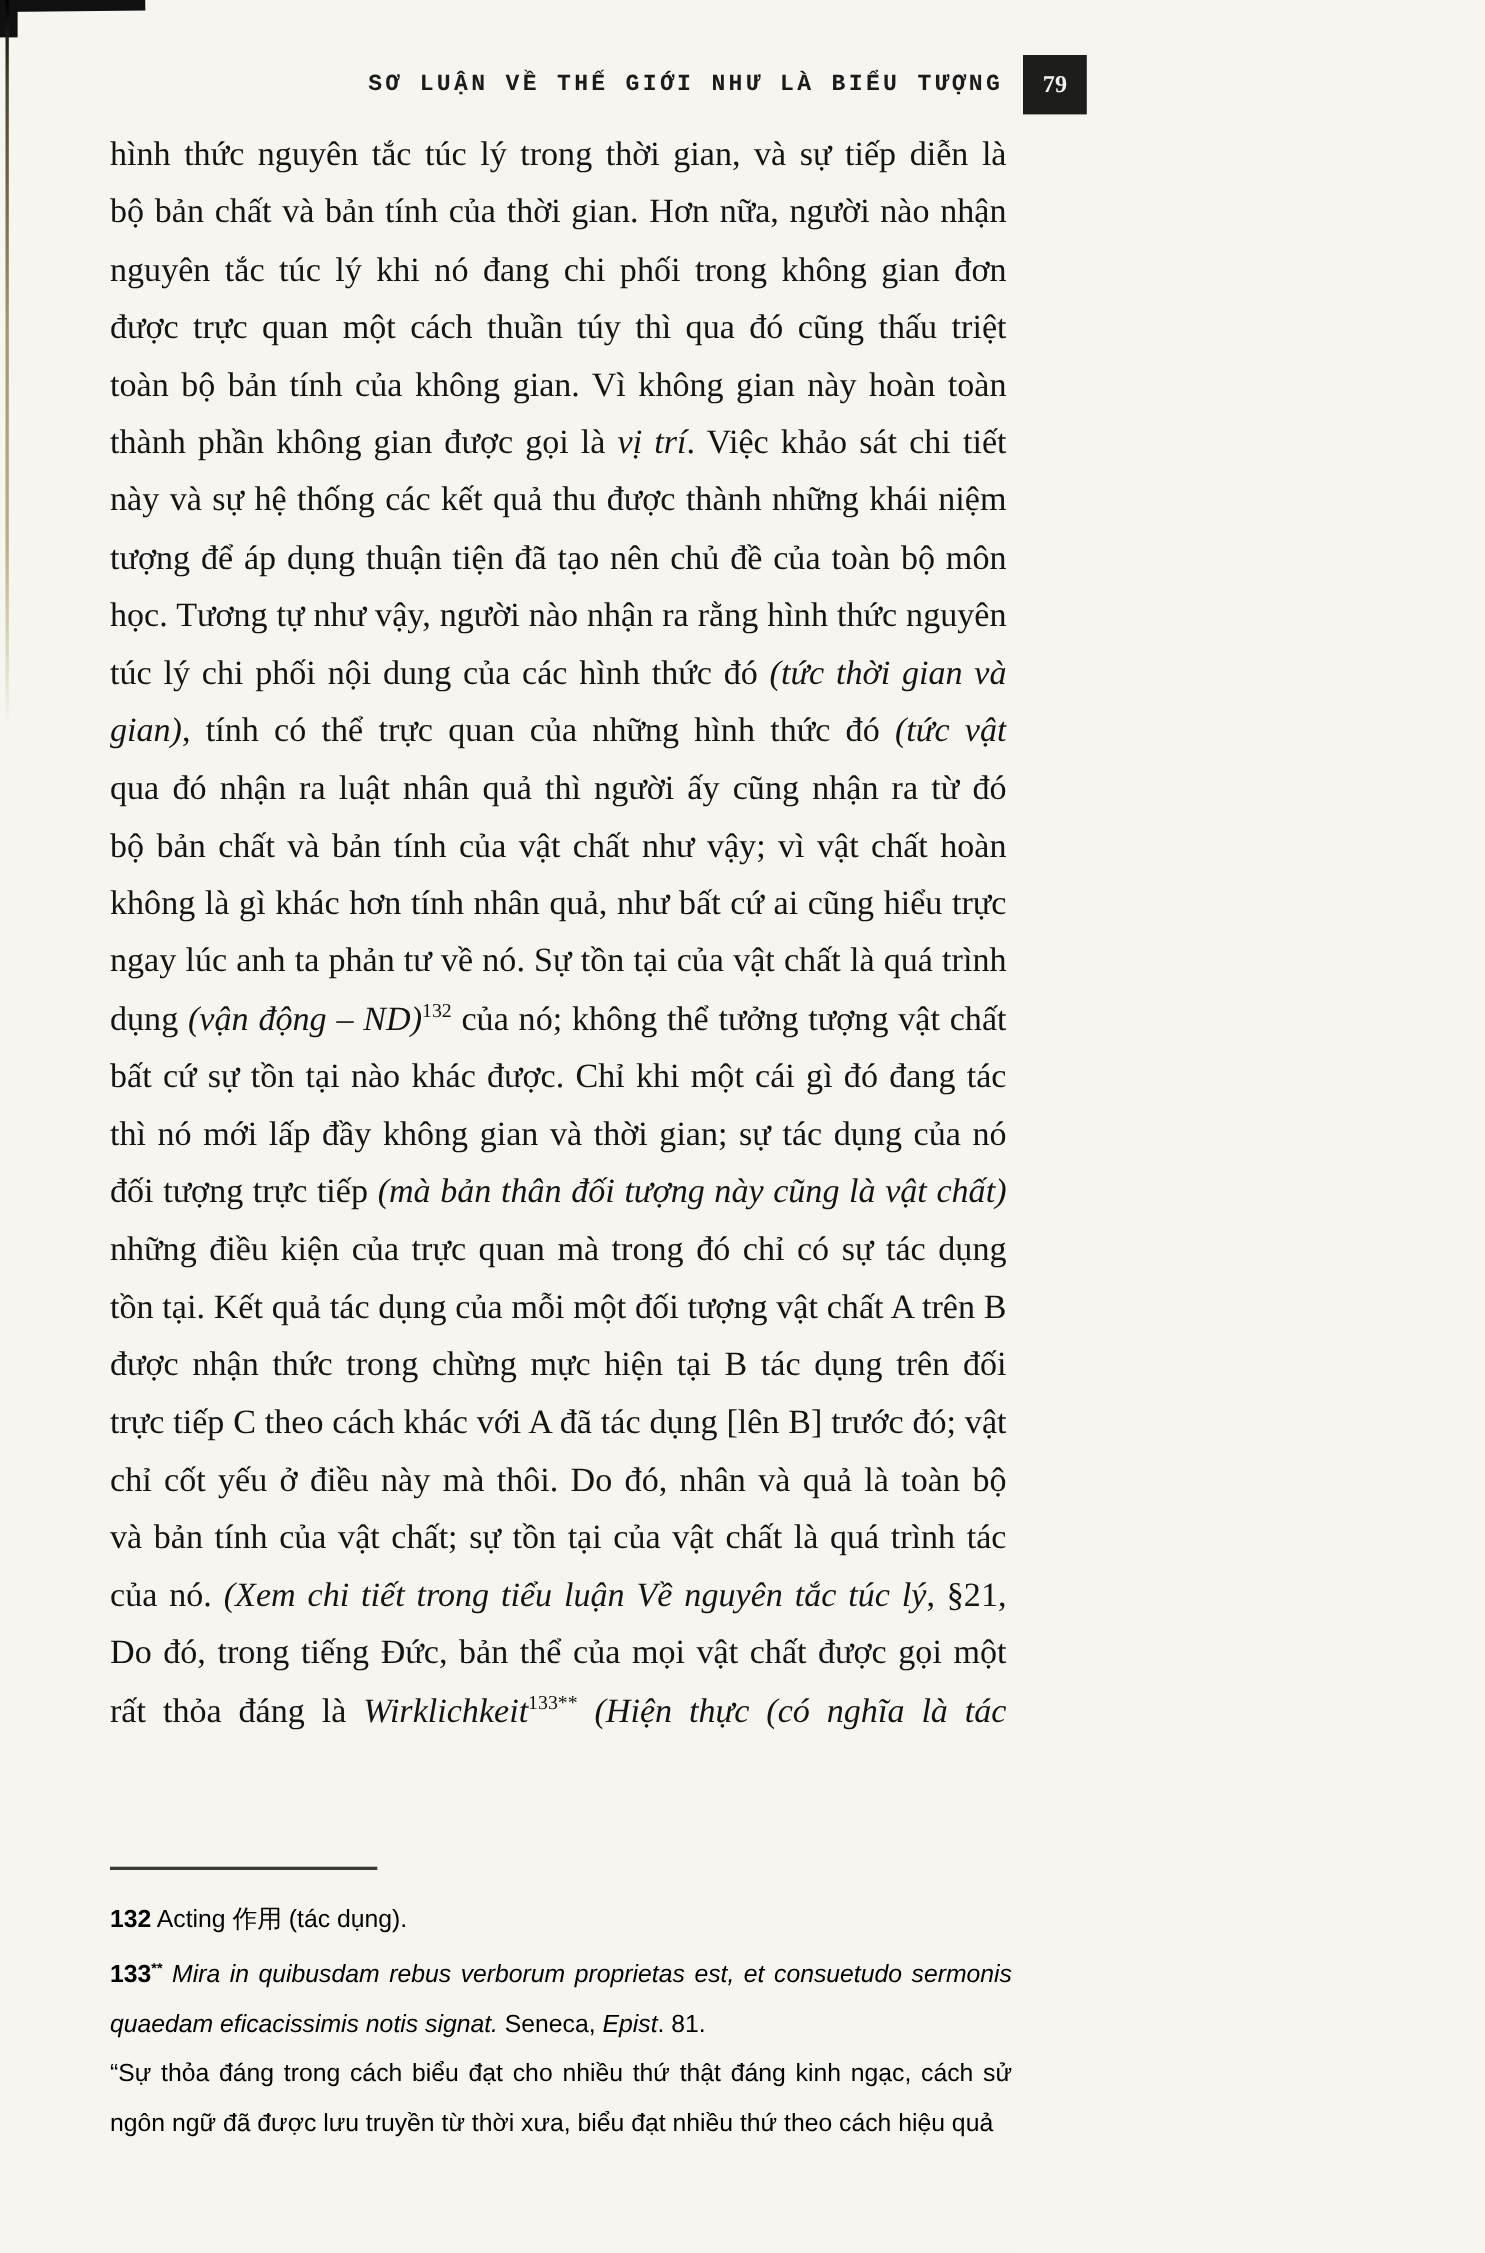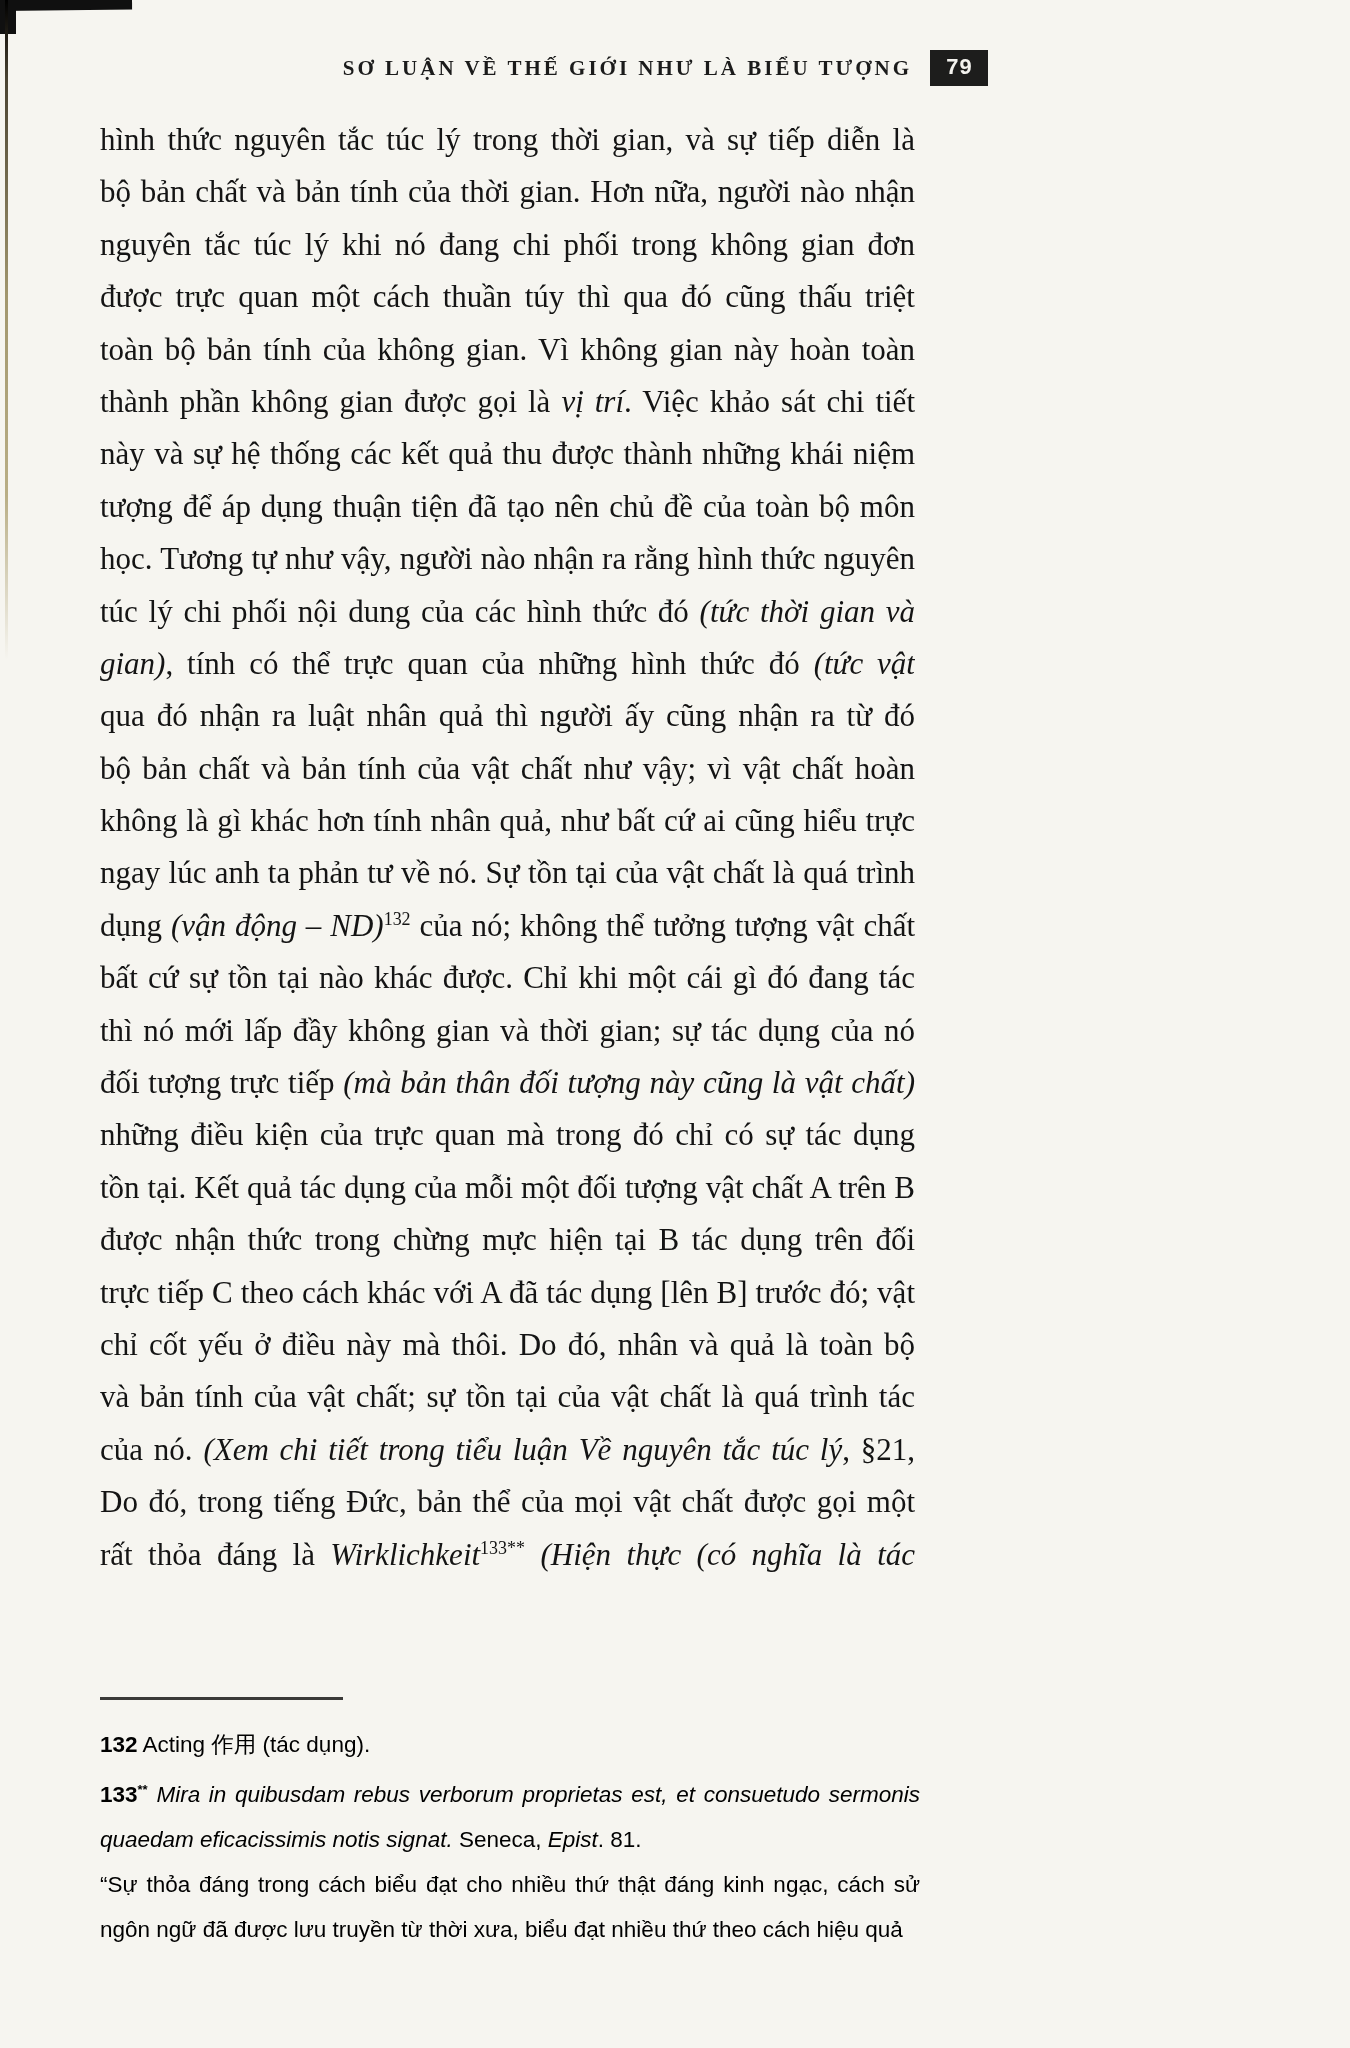--- a/index.html
+++ b/index.html
@@ -7,23 +7,23 @@
   .page{position:relative;width:1350px;height:2048px;background:#f6f5f0;overflow:hidden;color:#151515;}
 
   
   .corner-mark{position:absolute;left:0;top:0;width:132px;height:11px;background:#101010;transform:rotate(-.6deg);transform-origin:left top;}
   .corner-blob{position:absolute;left:0;top:0;width:16px;height:34px;background:#101010;}
   .edge-line{position:absolute;left:5px;top:0;width:3px;height:660px;
     background:linear-gradient(#000 0%,#4a4332 12%,#a2976e 45%,#b9ae85 75%,rgba(185,174,133,0) 100%);}
 
   
   .header{position:absolute;left:100px;top:50px;width:888px;display:flex;justify-content:flex-end;align-items:center;gap:18px;}
-  .header-title{font-weight:bold;font-size:21px;letter-spacing:3px;color:#1b1b1b;white-space:nowrap;}
-  .page-badge{width:58px;height:36px;background:#1d1d1c;color:#f3f2ee;display:flex;align-items:center;justify-content:center;
-    font-family:Liberation Mono, monospace;font-weight:bold;font-size:22px;}
+  .header-title{font-weight:bold;font-size:21px;letter-spacing:3px;color:#1b1b1b;white-space:nowrap;font-family:Liberation Mono, monospace;}
+  .page-badge{width:58px;height:54px;background:#1d1d1c;color:#f3f2ee;display:flex;align-items:center;justify-content:center;
+    font-family:Liberation Serif, serif;font-weight:bold;font-size:22px;}
 
   
   .body-text{position:absolute;left:100px;top:114px;width:815px;font-size:31px;line-height:52.4px;color:#141414;}
   .body-text .line{height:52.4px;}
 
   .line{overflow:hidden;}
   .jl{text-align:justify;}
   .jl::after{content:"";display:inline-block;width:100%;}
   .nl{text-align:left;}
 

